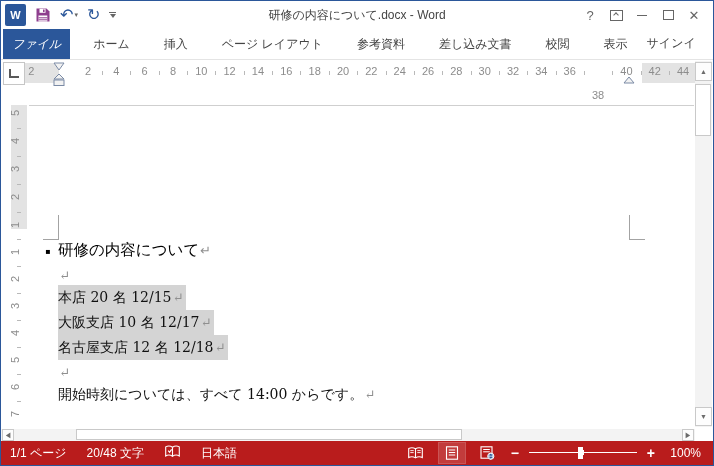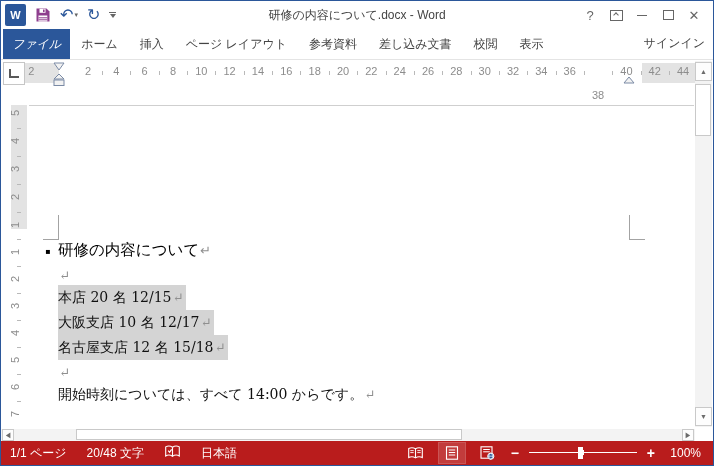--- a/index.html
+++ b/index.html
@@ -26,21 +26,21 @@
   .win-controls .wbtn{width:26px;height:22px;display:flex;align-items:center;justify-content:center;
     color:#666;font-size:13px;}
   .min-glyph{width:10px;height:1px;background:#666;}
   .max-glyph{width:9px;height:8px;border:1px solid #666;}
   .ribbondisp-glyph{width:11px;height:9px;border:1px solid #666;position:relative;}
   .ribbondisp-glyph::after{content:"";position:absolute;left:3px;top:2px;width:3px;height:3px;
     border-top:1px solid #666;border-left:1px solid #666;transform:rotate(45deg);}
   
   .tabrow{position:absolute;left:0;top:28px;width:712px;height:31px;background:#fff;
     display:flex;align-items:stretch;border-bottom:1px solid #e4e4e4;box-sizing:border-box;}
-  .tab{padding:0 11px;line-height:30px;font-size:12px;color:#444;white-space:nowrap;cursor:default;}
+  .tab{padding:0 11px;line-height:30px;font-size:12px;color:#444;white-space:nowrap;cursor:default;margin-left:12px;}
   .tab.file{background:#2b579a;color:#fff;padding:0 9px;margin-left:2px;font-style:italic;}
   .signin{margin-left:auto;padding:0 8px;line-height:28px;font-size:12px;color:#444;}
   
   .hruler{position:absolute;left:0;top:60px;width:694px;height:24px;background:#fff;}
   .hruler .seg{position:absolute;top:2px;height:20px;}
   .seg.gray{background:#e3e3e3;}
   .tabselector{position:absolute;left:2px;top:61px;width:20px;height:21px;background:#fff;
     border:1px solid #c6c6c6;display:flex;align-items:center;justify-content:center;}
   .tabselector .L{width:8px;height:7px;border-left:2px solid #595959;border-bottom:2px solid #595959;}
   .rnum{position:absolute;font-size:11px;color:#8c8c8c;transform:translateX(-50%);}
@@ -254,21 +254,21 @@
   <div class="docline" style="top:262px;">
     <span class="inner"><span></span><span class="pmark">↵</span></span>
   </div>
   <div class="docline hl" style="top:284px;">
     <span class="inner"><span>本店 20 名 12/15</span><span class="pmark">↵</span></span>
   </div>
   <div class="docline hl" style="top:309px;">
     <span class="inner"><span>大阪支店 10 名 12/17</span><span class="pmark">↵</span></span>
   </div>
   <div class="docline hl" style="top:334px;">
-    <span class="inner"><span>名古屋支店 12 名 15/18</span><span class="pmark">↵</span></span>
+    <span class="inner"><span>名古屋支店 12 名 12/18</span><span class="pmark">↵</span></span>
   </div>
   <div class="docline" style="top:359px;">
     <span class="inner"><span></span><span class="pmark">↵</span></span>
   </div>
   <div class="docline" style="top:381px;">
     <span class="inner"><span>開始時刻については、すべて 14:00 からです。</span><span class="pmark">↵</span></span>
   </div>
 
   <div class="vscroll">
     <div class="sbtn up">▲</div>

